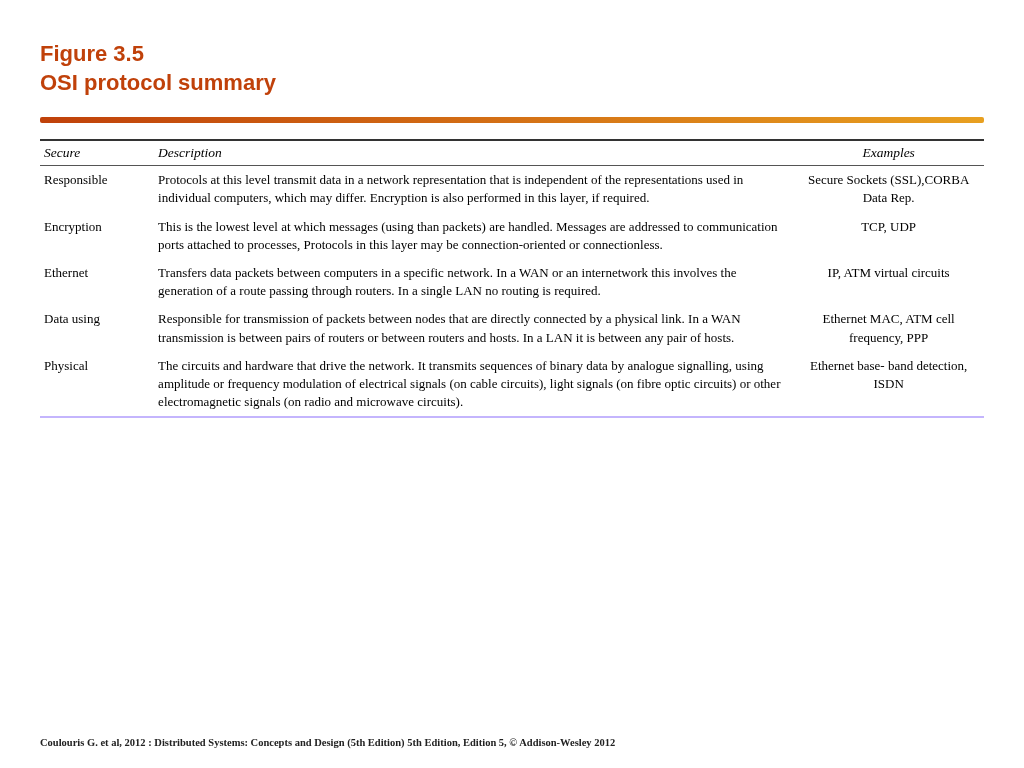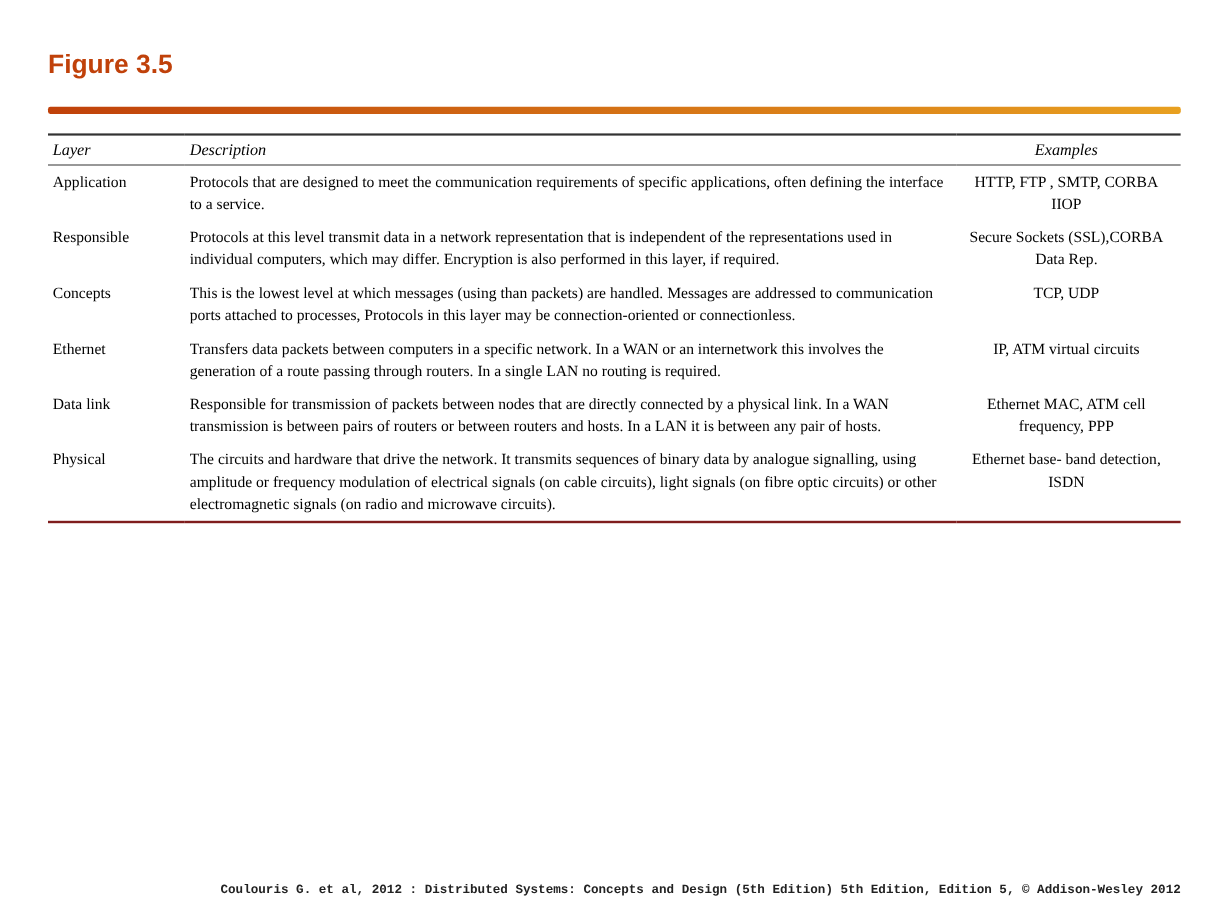--- a/index.html
+++ b/index.html
@@ -67,21 +67,21 @@
       font-family: Georgia, serif;
       font-size: 13.5px;
     }
 
     tbody tr {
       border-bottom: none;
       vertical-align: top;
     }
 
     tbody tr:last-child {
-      border-bottom: 2px solid #7f1d1d;
+      border-bottom: 2px solid #c4b5fd;
     }
 
     tbody td {
       padding: 5px 8px 5px 4px;
       vertical-align: top;
       line-height: 1.4;
     }
 
     .col-layer {
       width: 110px;
@@ -92,75 +92,71 @@
       width: 620px;
     }
 
     .col-examples {
       width: 180px;
       text-align: center;
     }
 
     .footer {
       margin-top: 12px;
-      text-align: right;
+      text-align: left;
       font-size: 10.5px;
-      font-family: Liberation Mono, monospace;
+      font-family: Liberation Serif, serif;
       color: #222;
     }
 
     .footer span {
       font-weight: bold;
     }
   </style>
 </head>
 <body>
 
 <div class="page">
 
   <div class="title-block">
     <div class="title-text">
       <div>Figure 3.5</div>
+      <div>OSI protocol summary</div>
     </div>
   </div>
 
   <div class="orange-bar"></div>
 
   <div class="table-container">
     <table>
       <thead>
         <tr>
-          <th class="col-layer">Layer</th>
+          <th class="col-layer">Secure</th>
           <th class="col-desc">Description</th>
           <th class="col-examples">Examples</th>
         </tr>
       </thead>
       <tbody id="table-body">
-      <tr>
-            <td class="col-layer">Application</td>
-            <td class="col-desc">Protocols that are designed to meet the communication requirements of specific applications, often defining the interface to a service.</td>
-            <td class="col-examples">HTTP, FTP , SMTP, CORBA IIOP</td>
-          </tr>
           <tr>
             <td class="col-layer">Responsible</td>
             <td class="col-desc">Protocols at this level transmit data in a network representation that is independent of the representations used in individual computers, which may differ. Encryption is also performed in this layer, if required.</td>
             <td class="col-examples">Secure Sockets (SSL),CORBA Data Rep.</td>
           </tr>
           <tr>
-            <td class="col-layer">Concepts</td>
+            <td class="col-layer">Encryption</td>
             <td class="col-desc">This is the lowest level at which messages (using than packets) are handled. Messages are addressed to communication ports attached to processes, Protocols in this layer may be connection-oriented or connectionless.</td>
             <td class="col-examples">TCP, UDP</td>
           </tr>
           <tr>
             <td class="col-layer">Ethernet</td>
             <td class="col-desc">Transfers data packets between computers in a specific network. In a WAN or an internetwork this involves the generation of a route passing through routers. In a single LAN no routing is required.</td>
             <td class="col-examples">IP,  ATM virtual circuits</td>
           </tr>
           <tr>
-            <td class="col-layer">Data link</td>
+            <td class="col-layer">Data using</td>
             <td class="col-desc">Responsible for transmission of packets between nodes that are directly connected by a physical link. In a WAN transmission is between pairs of routers or between routers and hosts. In a LAN it is between any pair of hosts.</td>
             <td class="col-examples">Ethernet MAC, ATM cell frequency, PPP</td>
           </tr>
           <tr>
             <td class="col-layer">Physical</td>
             <td class="col-desc">The circuits and hardware that drive the network. It transmits sequences of binary data by analogue signalling, using amplitude or frequency modulation of electrical signals (on cable circuits), light signals (on fibre optic circuits) or other electromagnetic signals (on radio and microwave circuits).</td>
             <td class="col-examples">Ethernet base- band detection,   ISDN</td>
           </tr>
         </tbody>
     </table>

